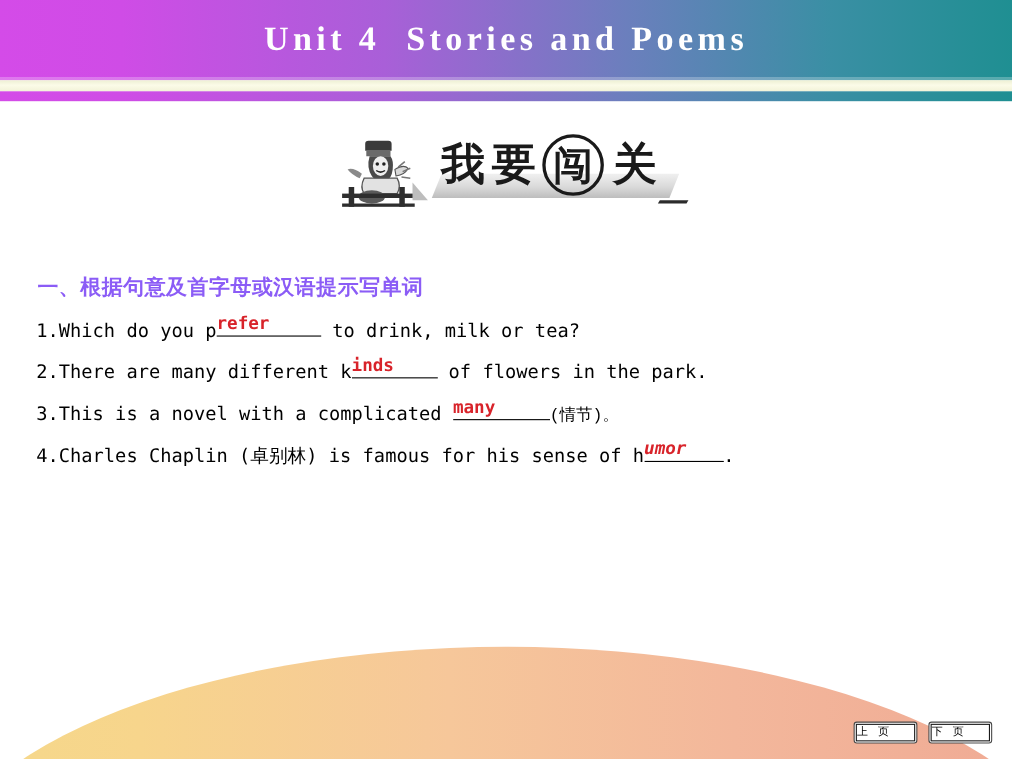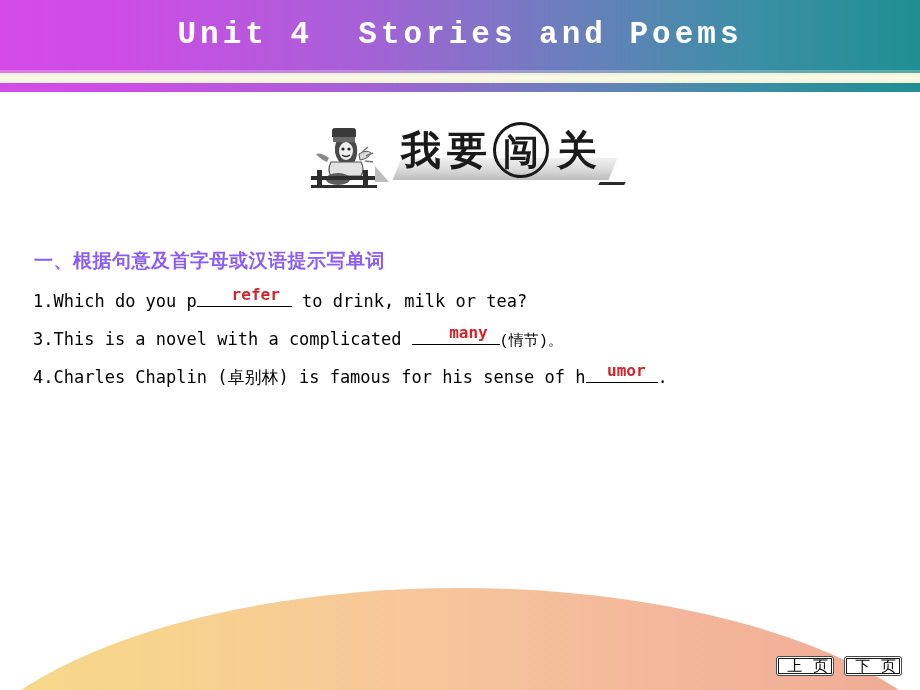--- a/index.html
+++ b/index.html
@@ -52,21 +52,21 @@
   }
   #header-title {
     position: absolute;
     top: 0;
     left: 0;
     width: 920px;
     height: 70px;
     line-height: 70px;
     text-align: center;
     color: #ffffff;
-    font-family: Liberation Mono, monospace;
+    font-family: Liberation Serif, serif;
     font-size: 31px;
     font-weight: bold;
     letter-spacing: 4px;
     white-space: pre;
   }
 
   
   #logo-block {
     position: absolute;
     top: 120;
@@ -190,34 +190,34 @@
     position: relative;
     display: inline-block;
     border-bottom: 1.5px solid #000000;
     text-align: center;
     vertical-align: baseline;
     height: 22px;
   }
   .blank .answer {
     position: absolute;
     left: 0;
-    right: 12px;
+    right: 0;
     bottom: 1px;
-    text-align: right;
+    text-align: left;
     color: #d8232a;
     font-family: "DejaVu Sans Mono", monospace;
     font-size: 16px;
     font-weight: bold;
     line-height: 20px;
     white-space: nowrap;
   }
   .blank.w1 { width: 95px; }
   .blank.w2 { width: 78px; }
   .blank.w3 { width: 88px; }
-  .blank.w4 { width: 72px; }
+  .blank.w4 { width: 72px; font-style: italic; }
   .blank.w5 { width: 190px; }
 
   
   #bottom-decor {
     position: absolute;
     left: -60px;
     bottom: -118px;
     width: 1040px;
     height: 220px;
     border-radius: 50% 50% 0 0 / 100% 100% 0 0;
@@ -239,23 +239,23 @@
     box-sizing: border-box;
     padding: 1px;
     cursor: pointer;
   }
   .nav-btn-inner {
     width: 100%;
     height: 100%;
     border: 1px solid #1a1a1a;
     box-sizing: border-box;
     font-family: "DejaVu Sans", sans-serif;
-    font-size: 15px;
+    font-size: 10px;
     color: #000000;
-    text-align: right;
+    text-align: left;
     line-height: 14px;
     letter-spacing: 3px;
     white-space: pre;
   }
 </style>
 </head>
 <body>
 
 <div id="header-band">
   <div class="grad-bar" id="header-main-bar"></div>
@@ -302,20 +302,23 @@
   </div>
 </div>
 
 <div id="content">
   <div id="section-heading">一、根据句意及首字母或汉语提示写单词</div>
 
   <div class="q-row">
     <span class="q-num">1.</span><span class="q-seg">Which do you p</span><span class="blank w1"><span class="answer">refer</span></span><span class="q-seg"> to drink, milk or tea?</span>
   </div>
 
+  <div class="q-row">
+    <span class="q-num">2.</span><span class="q-seg">There are many different k</span><span class="blank w2"><span class="answer">inds</span></span><span class="q-seg"> of flowers in the park.</span>
+  </div>
 
   <div class="q-row">
     <span class="q-num">3.</span><span class="q-seg">This is a novel with a complicated </span><span class="blank w3"><span class="answer">many</span></span><span class="q-cn">(情节)。</span>
   </div>
 
   <div class="q-row">
     <span class="q-num">4.</span><span class="q-seg">Charles Chaplin (卓别林) is famous for his sense of h</span><span class="blank w4"><span class="answer">umor</span></span><span class="q-seg">.</span>
   </div>
 
 </div>

